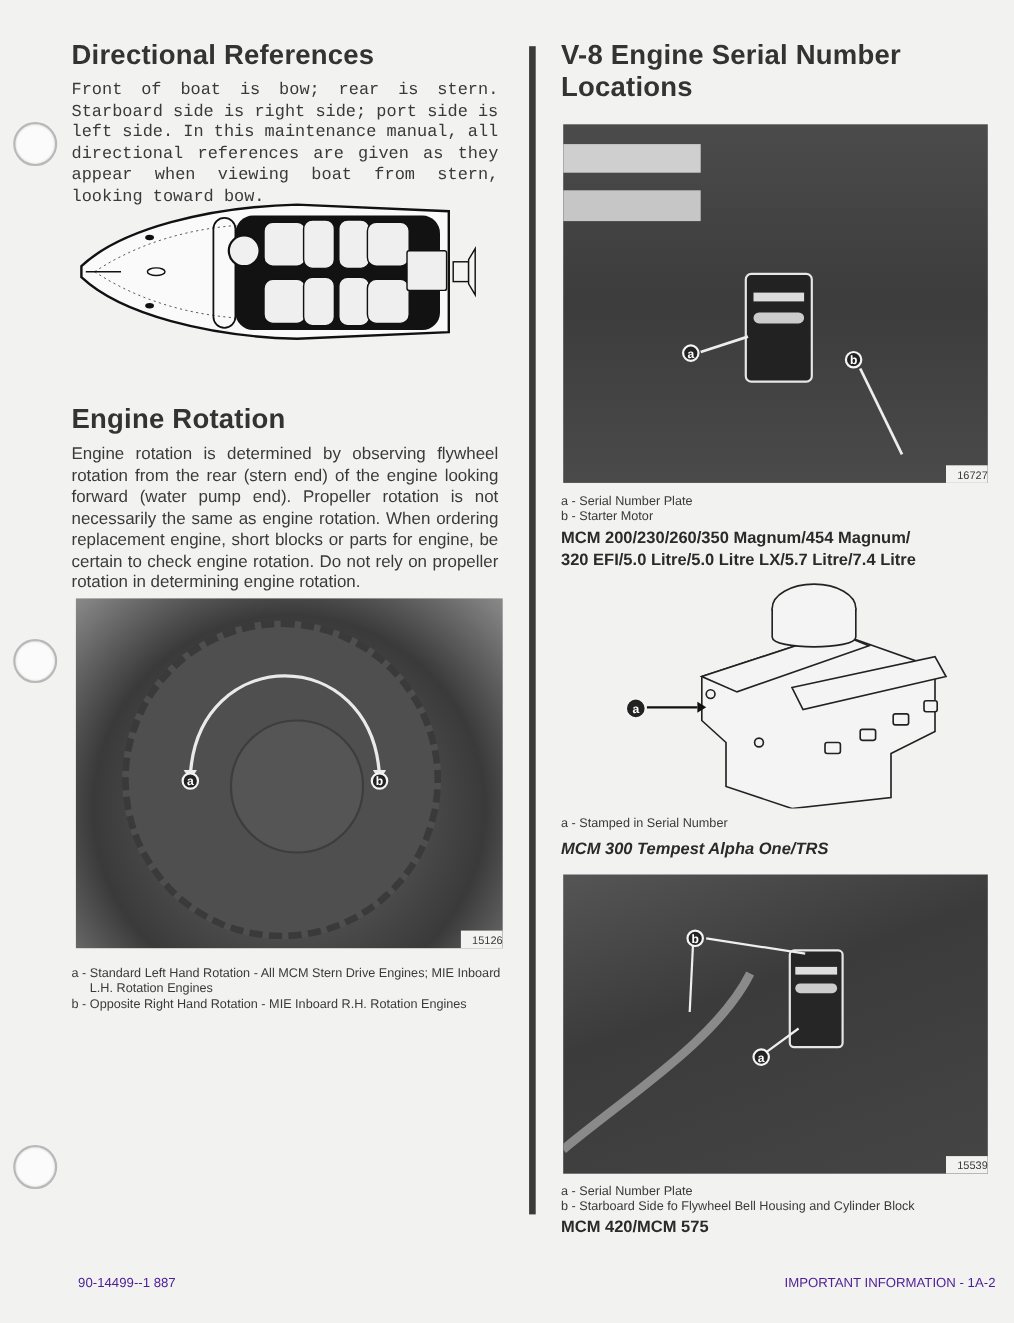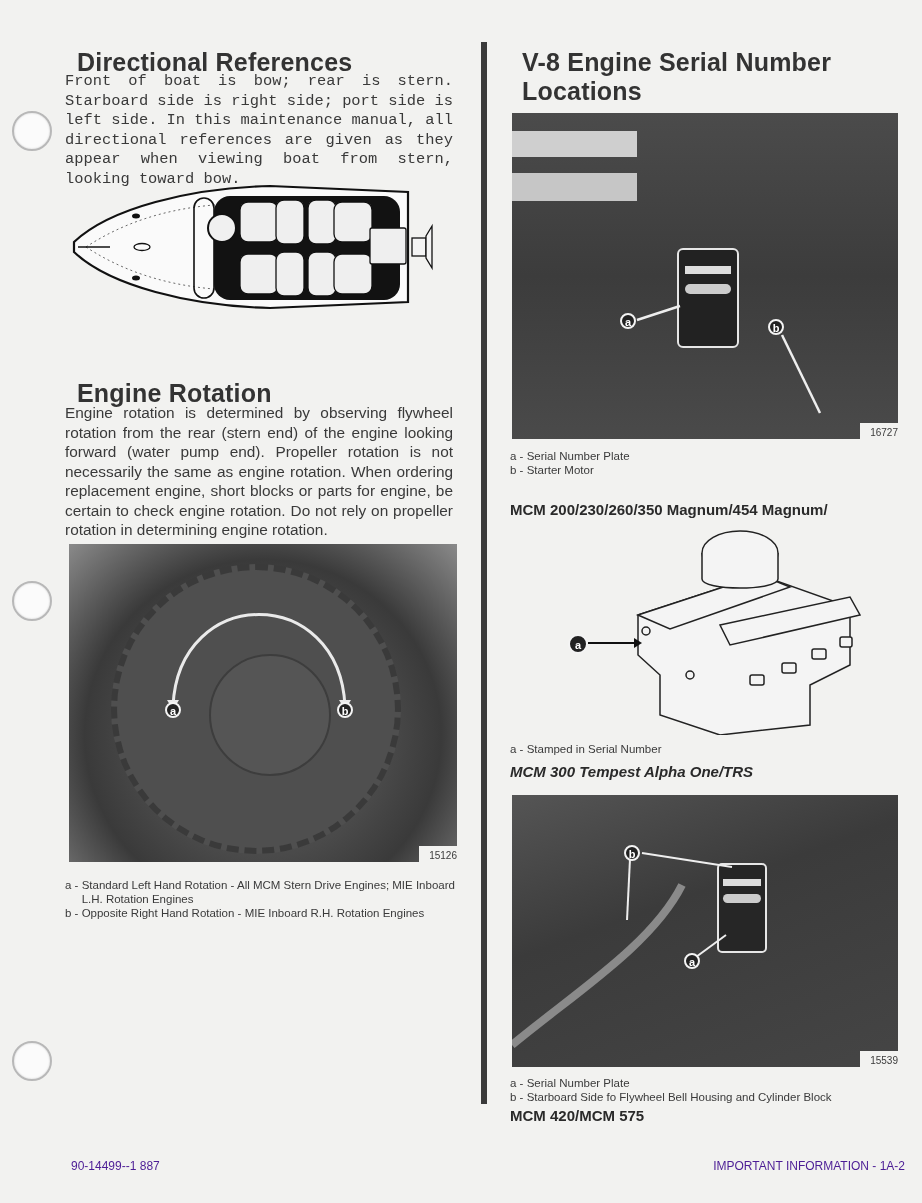--- a/index.html
+++ b/index.html
@@ -12,21 +12,21 @@
   .hole {
     position: absolute; left: 12px; width: 36px; height: 36px;
     border-radius: 50%; border: 2px solid #b8b8b8; background: #fbfbfb;
     box-shadow: inset 0 0 2px #ccc;
   }
   .divider {
     position: absolute; left: 481px; top: 42px; width: 6px; height: 1062px;
     background: #3a3a3a;
   }
   h1 {
-    margin: 12px; font-weight: bold; color: #333;
+    margin: 0; font-weight: bold; color: #333;
     font-size: 25px; letter-spacing: 0.2px; line-height: 29px;
   }
   .body-text {
     font-size: 15.4px; line-height: 19.5px; color: #3a3a3a;
     text-align: justify; margin: 0;
   }
   .abs { position: absolute; }
   .caption { font-size: 11.5px; line-height: 14px; color: #3a3a3a; }
   .caption .row { display: flex; }
   .caption .k { flex: 0 0 auto; white-space: pre; }
@@ -136,22 +136,23 @@
   <div class="caption abs" style="left:510px; top:449px; width:390px;">
     <div class="row">
       <span class="k">a - </span>
       <span class="v">Serial Number Plate</span>
     </div>
     <div class="row">
       <span class="k">b - </span>
       <span class="v">Starter Motor</span>
     </div>
   </div>
-  <div class="model abs" style="left:510px; top:480px; width:395px;margin-top:20px;">
+  <div class="model abs" style="left:510px; top:480px; width:395px;">
     <div>MCM 200/230/260/350 Magnum/454 Magnum/</div>
+    <div>320 EFI/5.0 Litre/5.0 Litre LX/5.7 Litre/7.4 Litre</div>
   </div>
 
   <div class="abs" style="left:560px; top:525px; width:310px; height:210px;">
     <svg width="310" height="210" viewBox="0 0 310 210">
       <g fill="#f4f4f4" stroke="#222" stroke-width="1.5">
         <path d="M78,90 L200,50 L290,82 L290,140 L250,160 L250,200 L160,210 L100,190 L100,150 L78,130 Z"></path>
         <path d="M78,90 L200,50 L230,62 L110,104 Z"></path>
         <path d="M160,100 L290,72 L300,90 L170,120 Z"></path>
         <ellipse cx="180" cy="28" rx="38" ry="22"></ellipse>
         <path d="M142,28 L142,54 C142,66 218,66 218,54 L218,28"></path>

